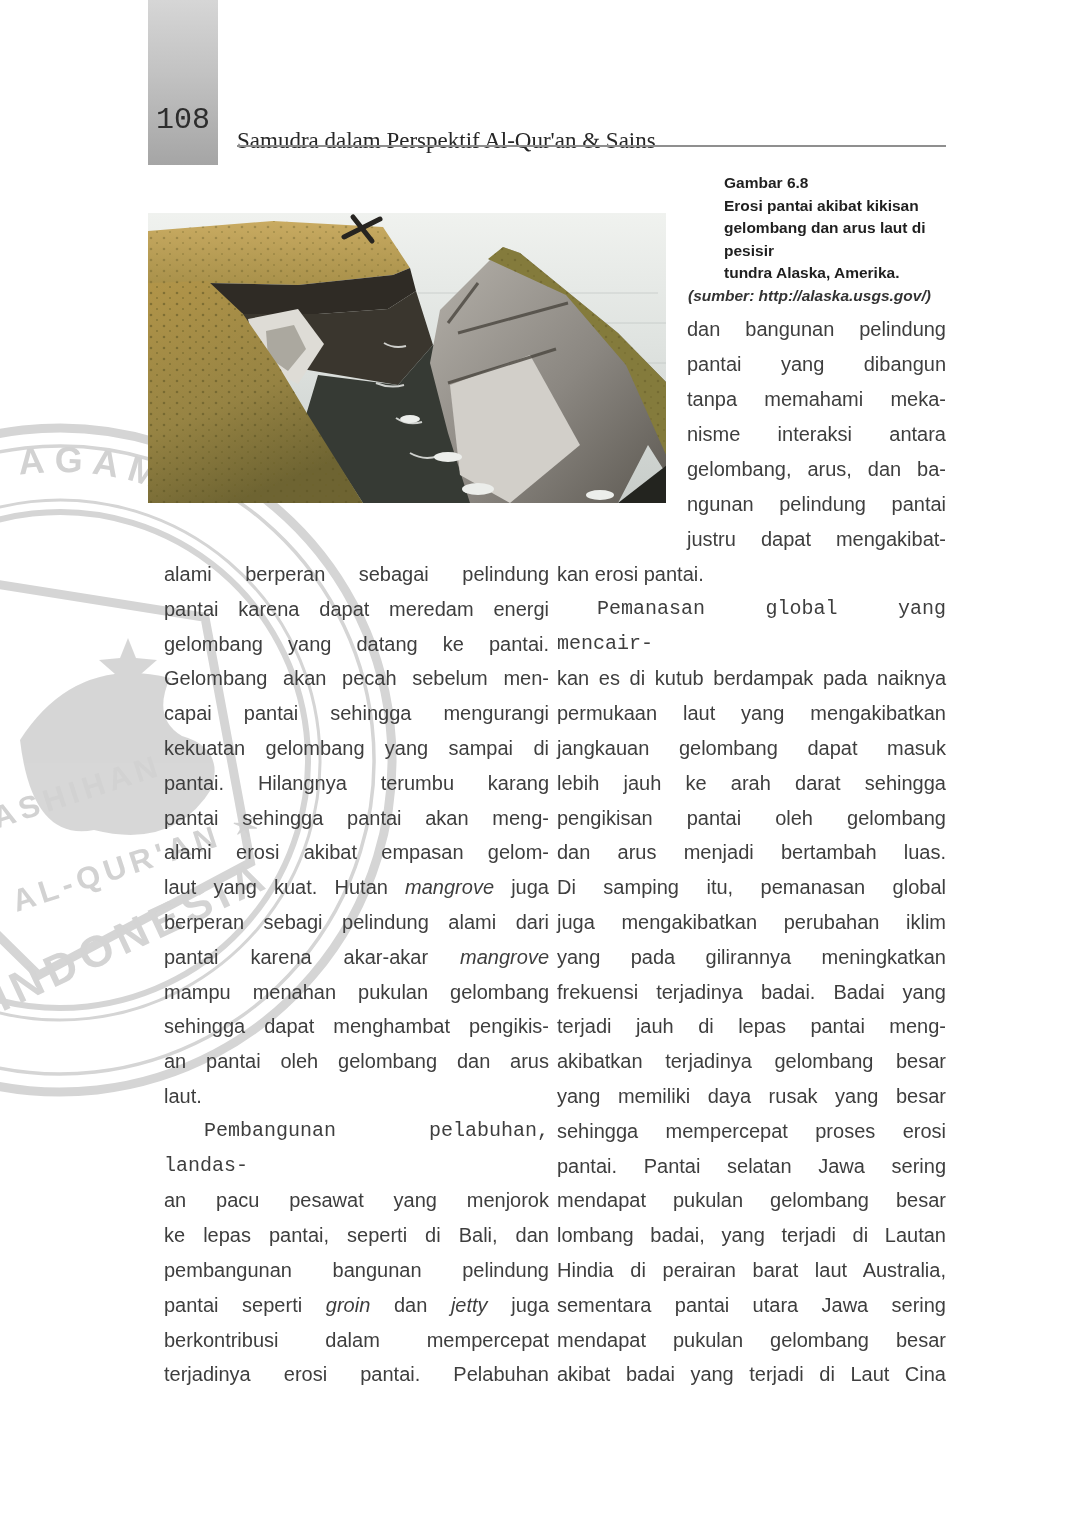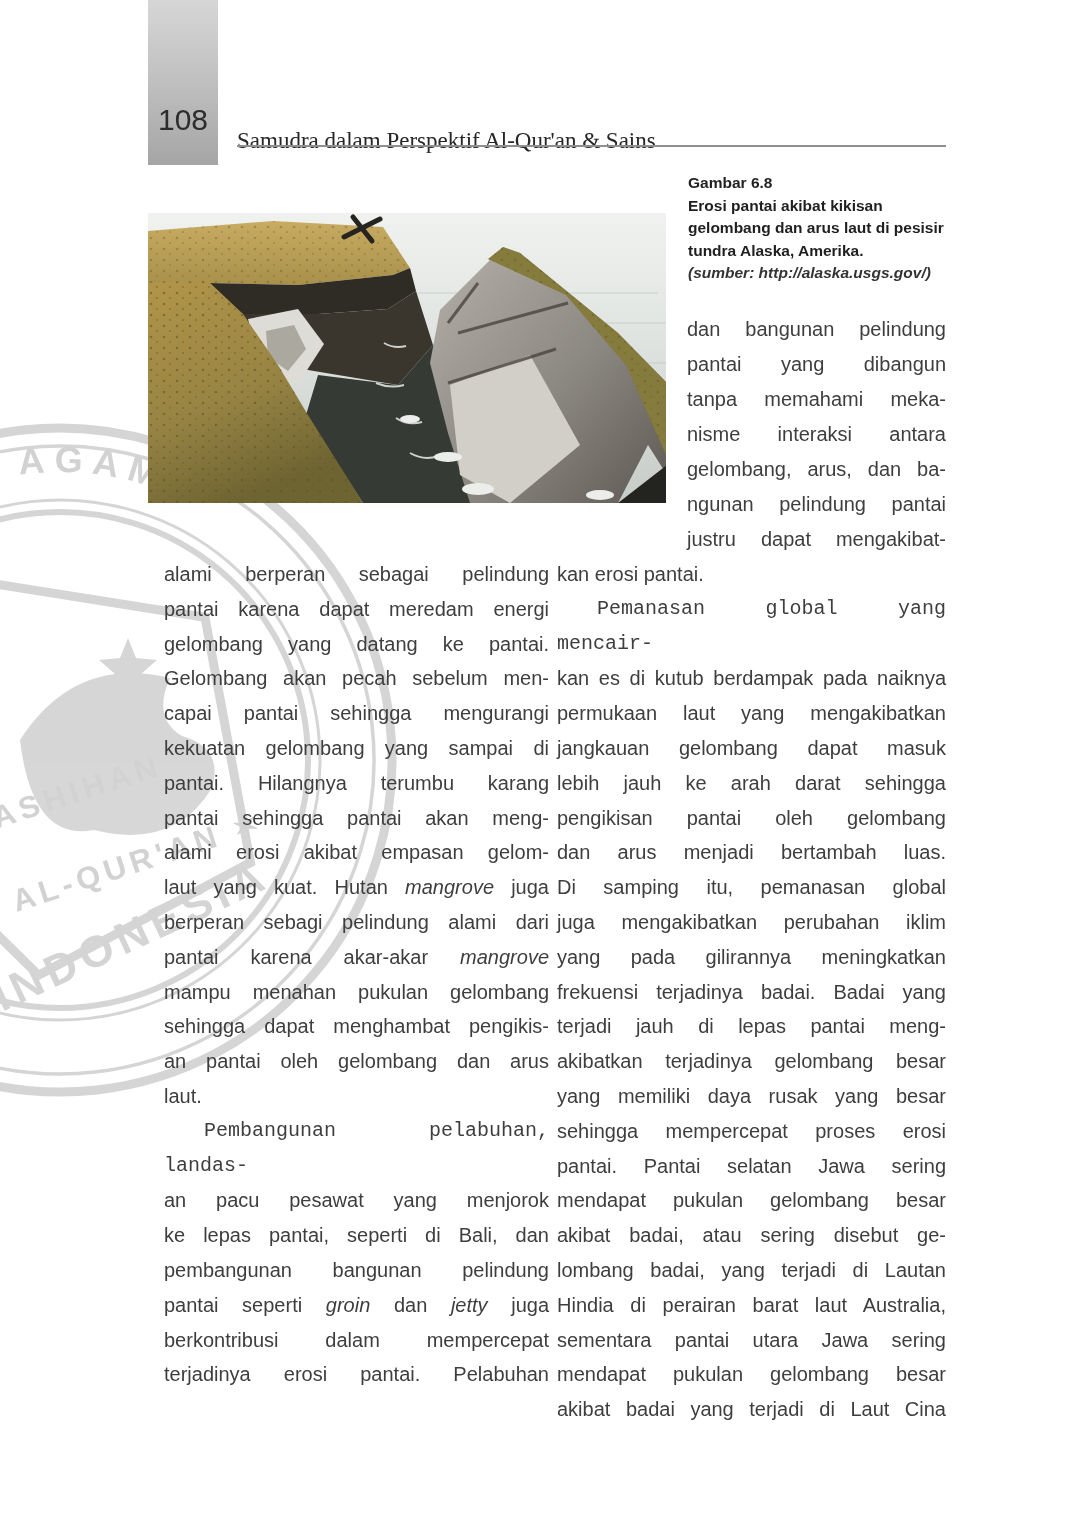--- a/index.html
+++ b/index.html
@@ -2,31 +2,31 @@
 <html><head>
 <meta charset="utf-8">
 <style>
   html,body{margin:0;padding:0;background:#ffffff;}
   .page{position:relative;width:1092px;height:1535px;background:#ffffff;overflow:hidden;
         font-family:"Liberation Sans",sans-serif;}
   
   .pagenum-bar{position:absolute;left:148px;top:0;width:70px;height:165px;
       background:linear-gradient(180deg,#d6d6d6 0%,#c2c2c2 45%,#a5a5a5 100%);}
   .pagenum{position:absolute;left:0;top:103px;width:70px;text-align:center;
-      font-family:Liberation Sans, sans-serif;font-size:30px;color:#2d2d2d;}
+      font-family:Liberation Mono, monospace;font-size:30px;color:#2d2d2d;}
   .header-title{position:absolute;left:237px;top:108px;width:700px;
       font-family:"Liberation Serif",serif;font-size:23px;color:#262626;margin-top:20px;}
   .header-rule{position:absolute;left:237px;top:145px;width:709px;height:2px;background:#8f8f8f;}
   
   .watermark{position:absolute;left:-300px;top:400px;width:720px;height:720px;pointer-events:none;}
   
   .photo{position:absolute;left:148px;top:213px;width:518px;height:290px;}
   .caption{position:absolute;left:688px;top:172px;width:285px;
       font-size:15.5px;line-height:22.5px;color:#1f1f1f;}
-  .caption .tline{font-weight:700;text-align:left;text-align-last:left;}
+  .caption .tline{font-weight:700;text-align:left;text-align-last:left;margin-left:36px;}
   .caption-source{font-style:italic;font-weight:700;font-size:15.5px;line-height:22.5px;color:#333;}
   
   .bodycol{position:absolute;color:#3e3e3e;font-size:20px;line-height:34.8px;}
   .col-right-narrow{left:687px;top:312px;width:259px;line-height:35px;}
   .col-left{left:164px;top:557px;width:385px;}
   .col-right{left:557px;top:557px;width:389px;}
   .tline{text-align:justify;text-align-last:justify;}
   .tline.end{text-align-last:left;}
   .tline.ind{text-indent:40px;font-family:Liberation Mono, monospace;}
   .tline i{}
@@ -198,21 +198,20 @@
       <div class="tline"><span>Di samping itu, pemanasan global</span></div>
       <div class="tline"><span>juga mengakibatkan perubahan iklim</span></div>
       <div class="tline"><span>yang pada gilirannya meningkatkan</span></div>
       <div class="tline"><span>frekuensi terjadinya badai. Badai yang</span></div>
       <div class="tline"><span>terjadi jauh di lepas pantai meng-</span></div>
       <div class="tline"><span>akibatkan terjadinya gelombang besar</span></div>
       <div class="tline"><span>yang memiliki daya rusak yang besar</span></div>
       <div class="tline"><span>sehingga mempercepat proses erosi</span></div>
       <div class="tline"><span>pantai. Pantai selatan Jawa sering</span></div>
       <div class="tline"><span>mendapat pukulan gelombang besar</span></div>
-      <div class="tline"><span>akibat badai, atau sering disebut ge-</span></div>
       <div class="tline"><span>lombang badai, yang terjadi di Lautan</span></div>
       <div class="tline"><span>Hindia di perairan barat laut Australia,</span></div>
       <div class="tline"><span>sementara pantai utara Jawa sering</span></div>
       <div class="tline"><span>mendapat pukulan gelombang besar</span></div>
       <div class="tline"><span>akibat badai yang terjadi di Laut Cina</span></div>
     </div>
 
 </div>
 
 </body></html>

